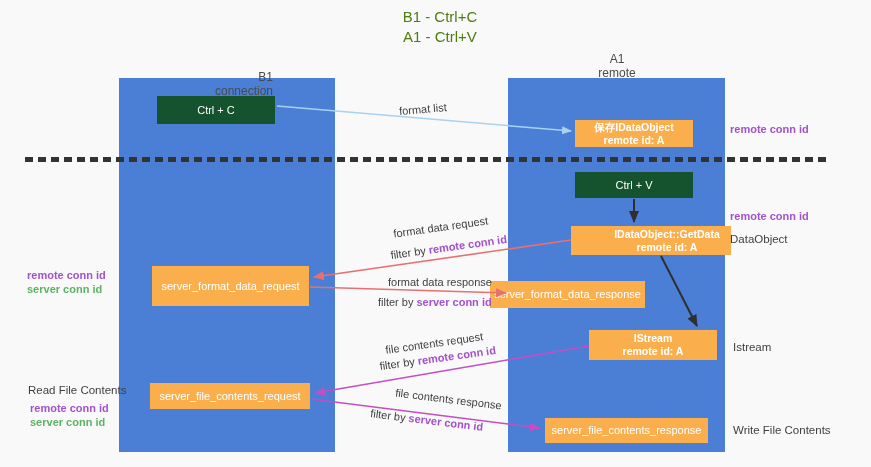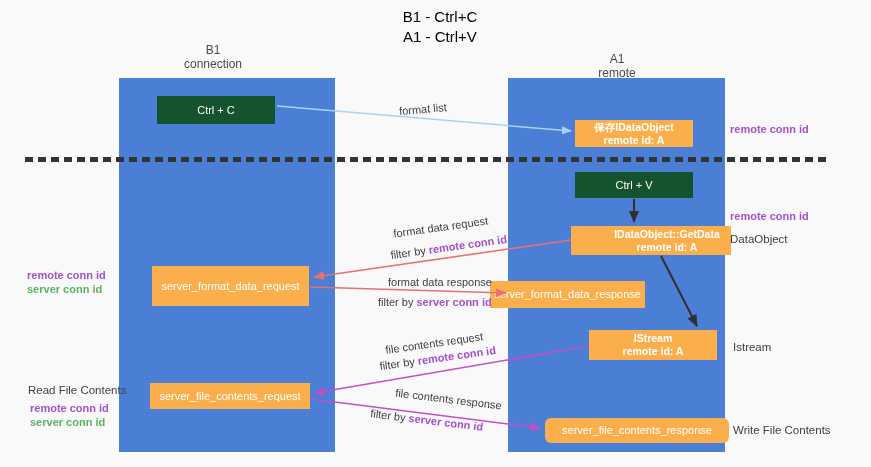--- a/index.html
+++ b/index.html
@@ -1,22 +1,22 @@
 <!DOCTYPE html>
 <html><head>
 <meta charset="utf-8">
 <style>
   html,body{margin:0;padding:0;background:#f9f9f9;font-family:"Liberation Sans","DejaVu Sans",sans-serif;}
   #stage{position:relative;width:871px;height:467px;background:#f9f9f9;overflow:hidden;}
 
   .title{position:absolute;left:330px;top:7px;width:220px;text-align:center;
-         font-size:15px;line-height:20px;color:#000000;z-index:6;}
+         font-size:15px;line-height:20px;color:#4d7c0f;z-index:6;}
 
   .col-head{position:absolute;text-align:center;font-size:12px;line-height:14px;color:#4a4a4a;z-index:6;}
-  .col-head.left{left:153px;top:43px;width:120px;}
+  .col-head.left{left:153px;top:70px;width:120px;text-align:right;}
   .col-head.right{left:557px;top:52px;width:120px;}
 
   .lifeline{position:absolute;background:#4a7fd5;z-index:1;}
   .lifeline.left{left:119px;top:78px;width:216px;height:374px;}
   .lifeline.right{left:508px;top:78px;width:217px;height:374px;}
 
   .dashed-sep{position:absolute;left:25px;top:157px;width:806px;height:5px;z-index:3;
      background:repeating-linear-gradient(to right,#333 0 8px,transparent 8px 13px);}
 
   .node{position:absolute;display:flex;align-items:center;justify-content:center;
@@ -26,21 +26,21 @@
   .node .two{font-size:10.5px;line-height:13px;font-weight:bold;}
 
   #n-ctrl-c{left:157px;top:96px;width:118px;height:28px;}
   #n-save-ido{left:575px;top:120px;width:118px;height:27px;}
   #n-ctrl-v{left:575px;top:172px;width:118px;height:26px;}
   #n-getdata{left:571px;top:226px;width:128px;height:29px;padding-left:32px;}
   #n-fmt-req{left:152px;top:266px;width:157px;height:40px;text-align:right;}
   #n-fmt-resp{left:490px;top:281px;width:155px;height:27px;}
   #n-istream{left:589px;top:330px;width:128px;height:30px;}
   #n-file-req{left:150px;top:383px;width:160px;height:26px;}
-  #n-file-resp{left:545px;top:418px;width:184px;height:25px;border-radius:6px;}
+  #n-file-resp{left:545px;top:418px;width:163px;height:25px;}
 
   svg.arrows{position:absolute;left:0;top:0;z-index:3;pointer-events:none;}
 
   .lbl{position:absolute;z-index:6;font-size:11px;color:#3f3f3f;white-space:nowrap;}
   .lbl b.purple{color:#a352cc;margin-left:3px;}
   .purple-b{color:#a352cc;font-weight:bold;}
   .green-b{color:#5cb364;font-weight:bold;}
   .tilt-up{transform:rotate(-8deg);}
   .tilt-dn{transform:rotate(7deg);}
 

